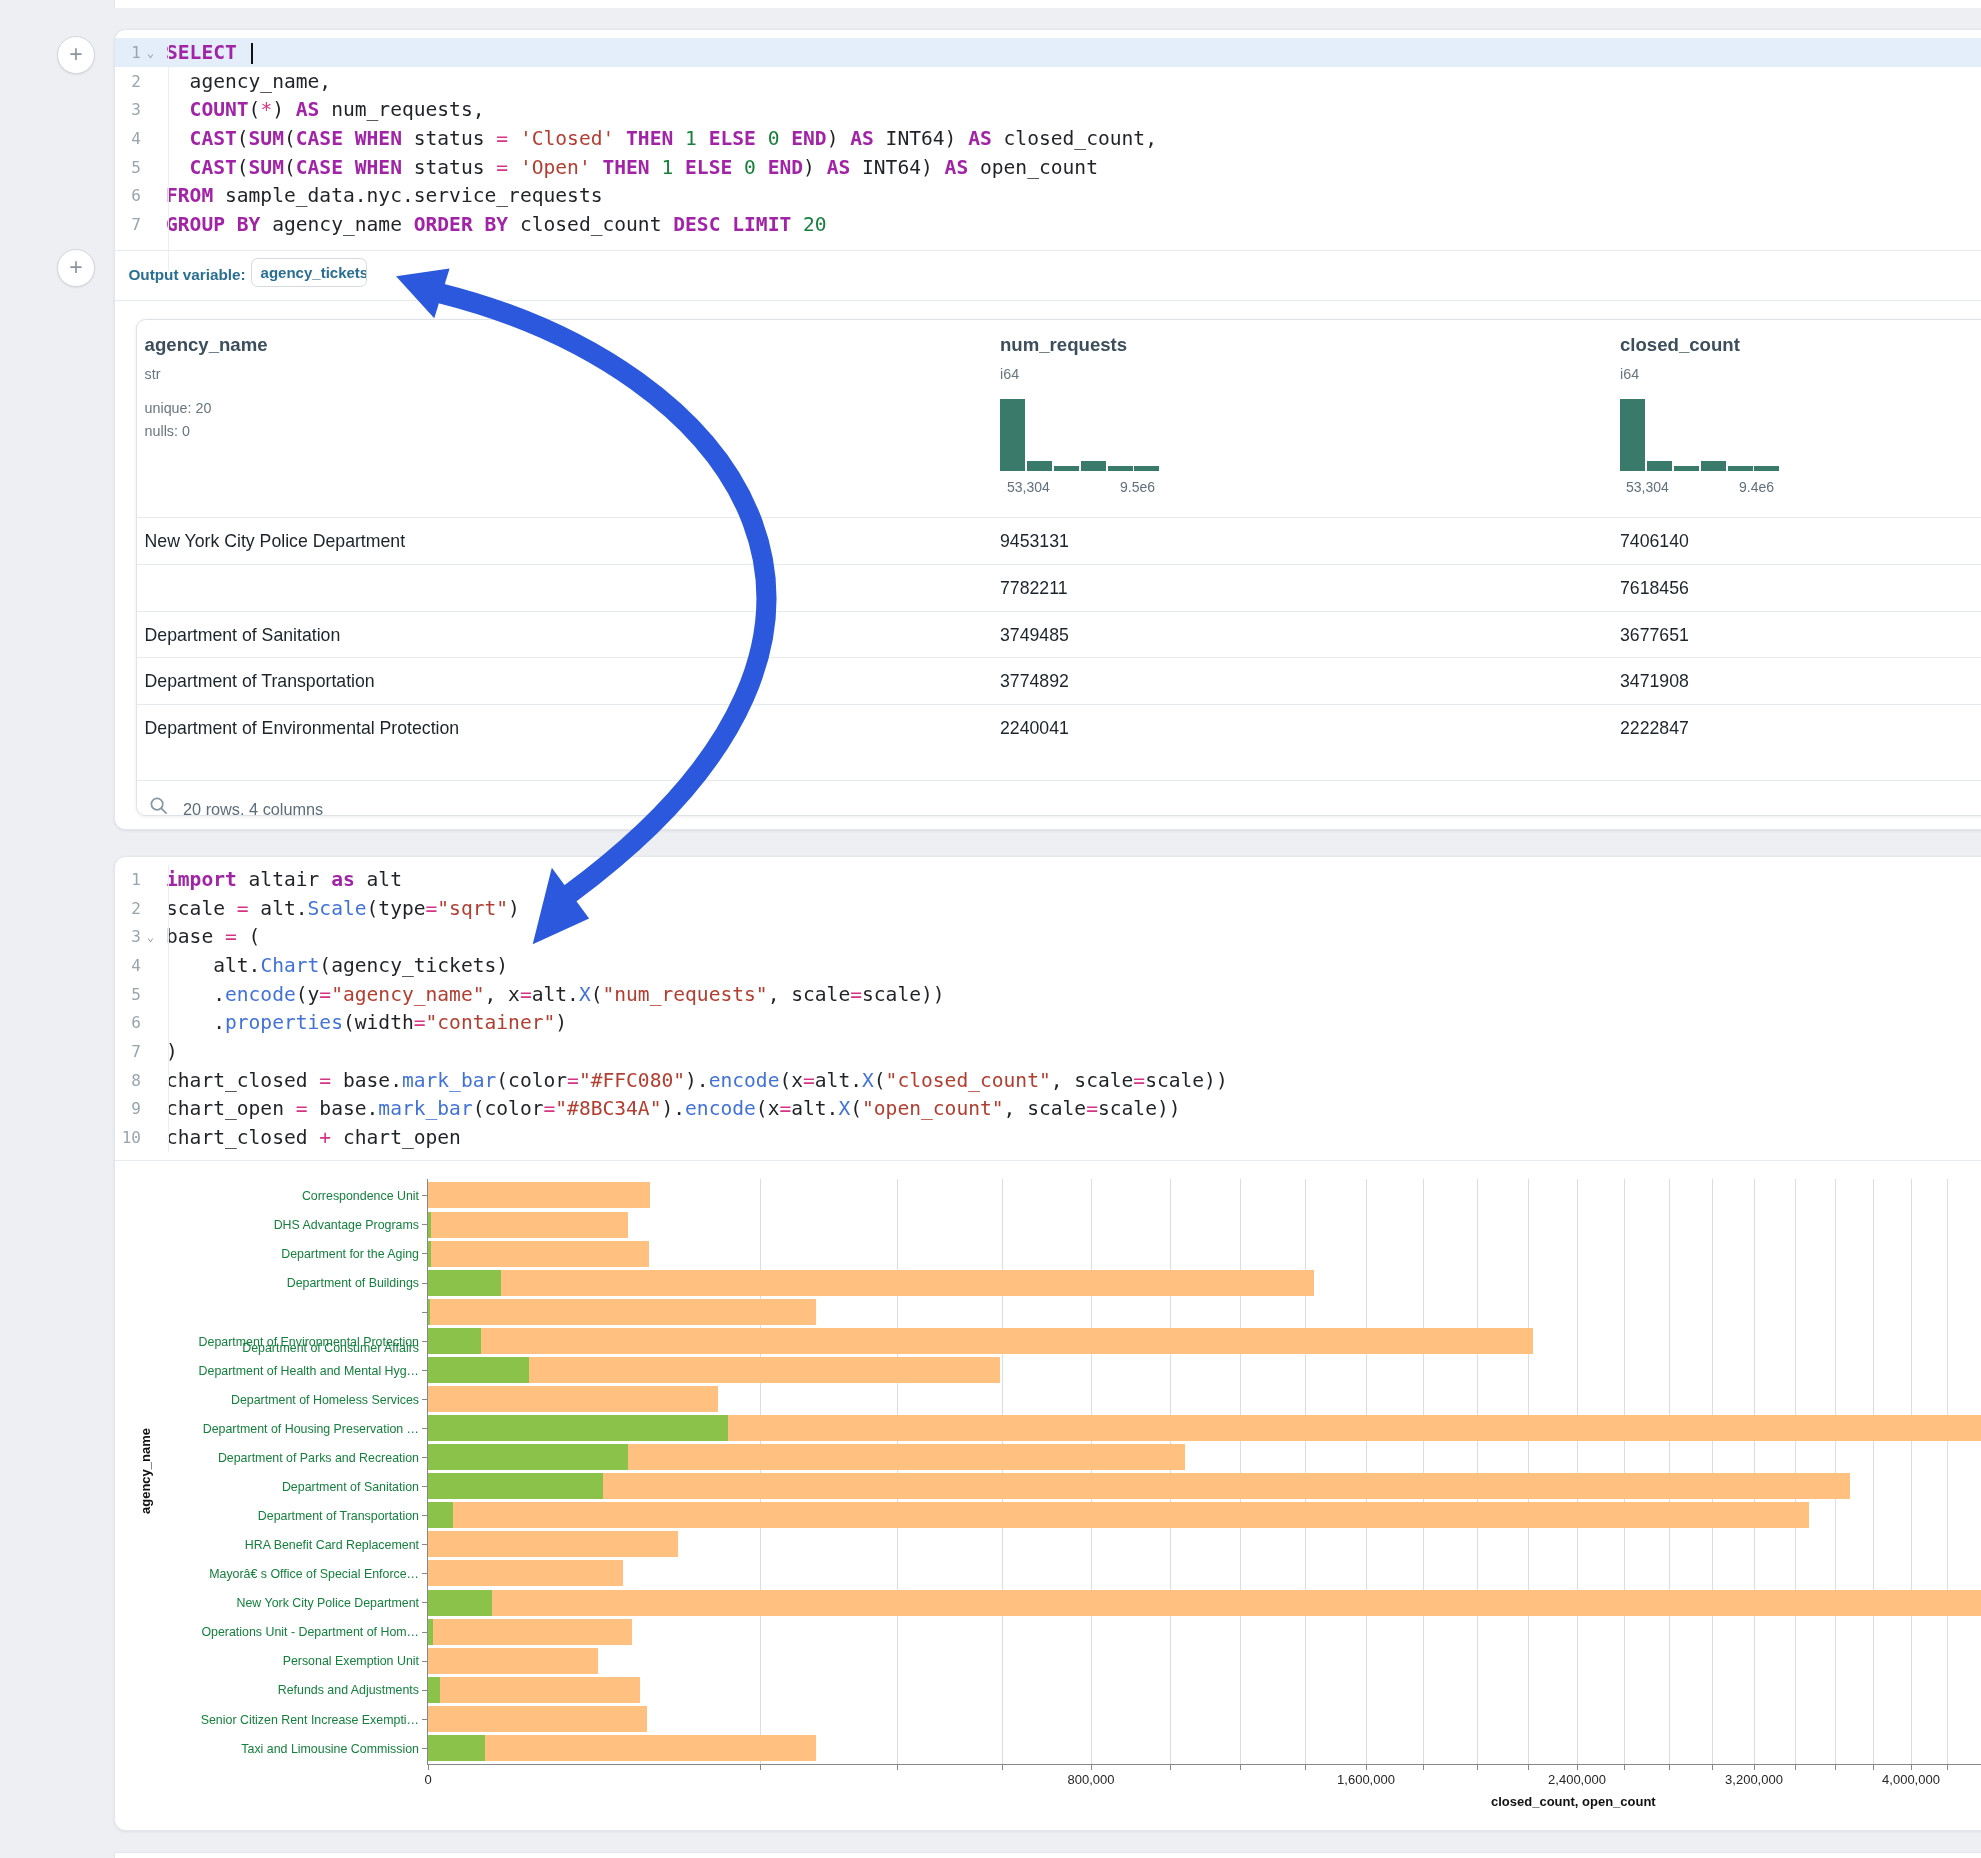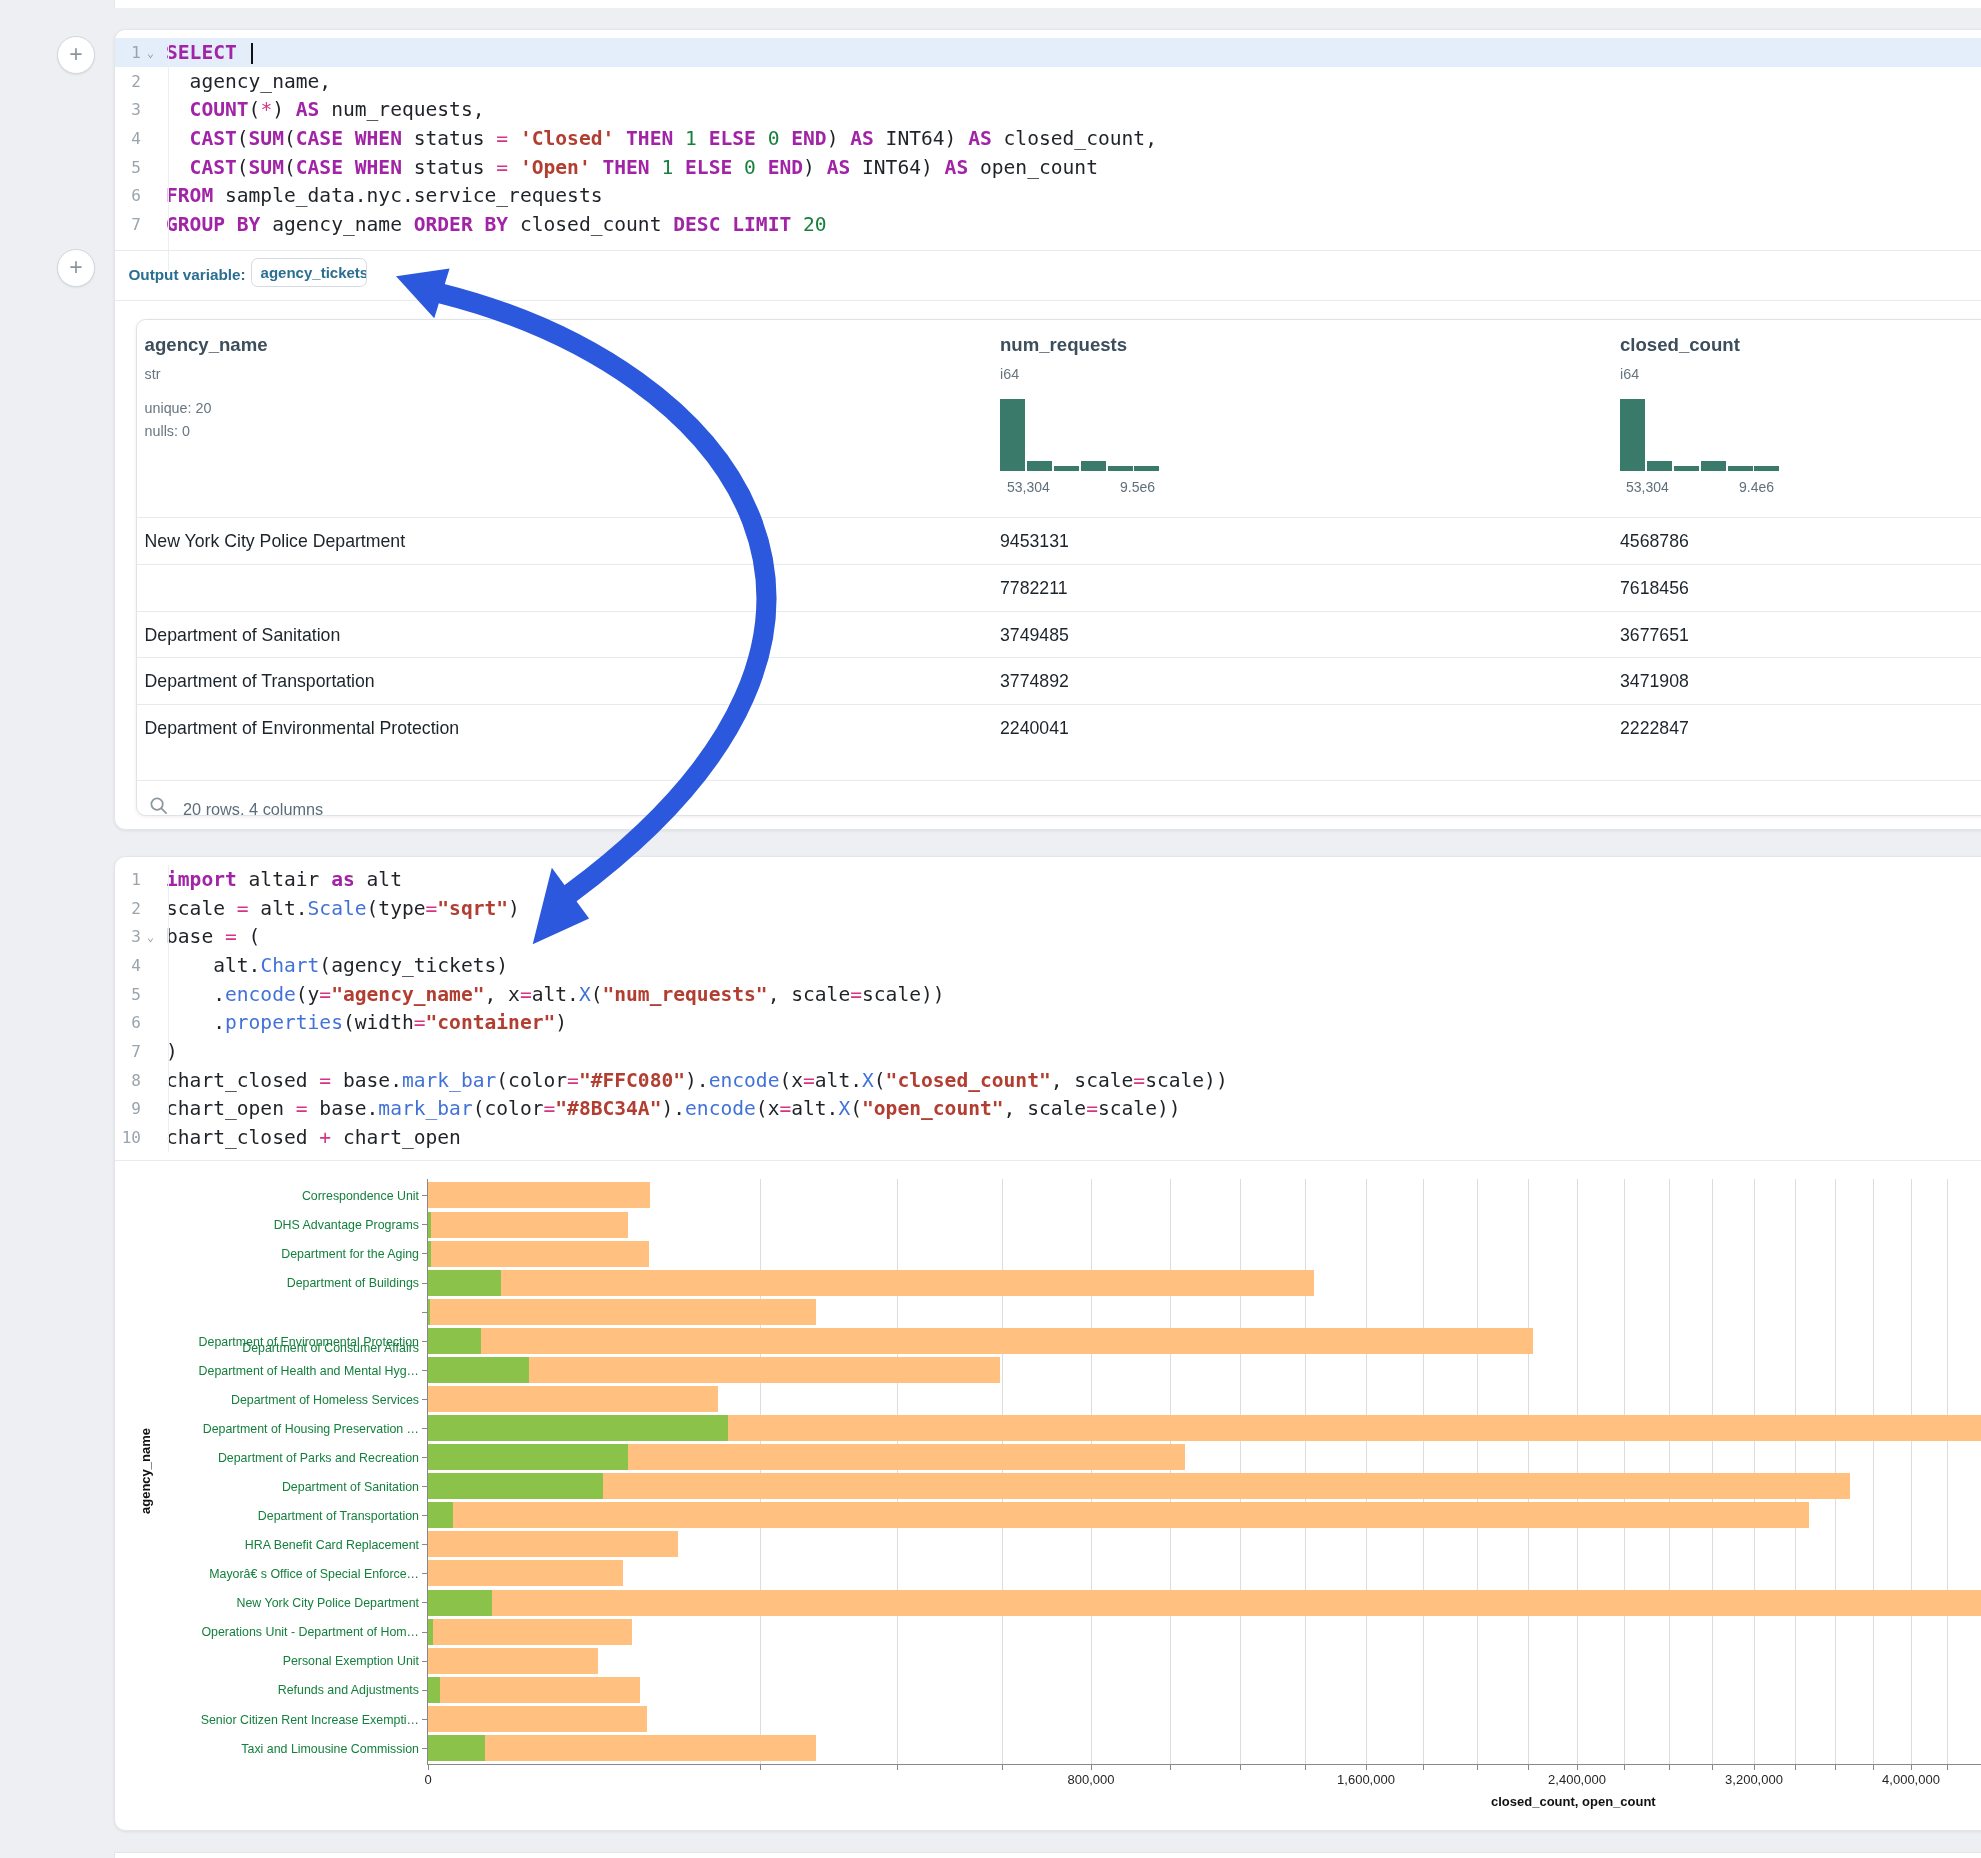--- a/index.html
+++ b/index.html
@@ -2,21 +2,21 @@
 <html><head>
 <meta charset="utf-8">
 <style>
   html,body{margin:0;padding:0;background:#edeff2;width:1982px;height:1858px;overflow:hidden;
     font-family:"Liberation Sans",sans-serif;}
   .abs{position:absolute;}
   .card{position:absolute;background:#fff;border:1px solid #e2e6ea;box-shadow:0 1px 2.9px rgba(20,30,40,.07);}
   .mono{font-family:"DejaVu Sans Mono",monospace;}
   
   .tok-k{color:#a124a7;font-weight:bold;}
-  .tok-s{color:#b23e31;font-weight:bold;}
+  .tok-s{color:#b23e31;}
   .tok-n{color:#17803d;}
   .tok-o{color:#d63384;}
   .tok-f{color:#4272d8;}
   .tok-p{color:#1f2328;}
   .code-row{position:absolute;left:0;width:1868px;height:29px;line-height:29px;white-space:pre;}
   .code-row .ln{position:absolute;left:0;width:26px;text-align:right;color:#9aa4ad;font-size:16px;}
   .code-row .fold{position:absolute;left:32px;color:#8a949c;font-size:11.5px;top:1.9px;}
   .code-row .src{position:absolute;left:51px;font-size:19.6px;}
   .code-row.sel{background:#e3eefa;}
   .caret-bar{display:inline-block;width:1.9px;height:21px;background:#111;vertical-align:middle;margin-left:2.9px;}
@@ -105,21 +105,21 @@
         <div class="bin" style="height: 4.8px;"></div>
         <div class="bin" style="height: 4.8px;"></div>
       </div>
     <div class="hist-lab" style="left:1489px;top:159px;">53,304</div>
     <div class="hist-lab" style="left:1602px;top:159px;">9.4e6</div>
 
     <div id="table-rows">
         <div class="trow" style="top: 197px;">
           <div class="c0">New York City Police Department</div>
           <div class="c1">9453131</div>
-          <div class="c2">4568786</div>
+          <div class="c2">7406140</div>
         </div>
         <div class="trow" style="top: 244px;">
           <div class="c1">7782211</div>
           <div class="c2">7618456</div>
         </div>
         <div class="trow" style="top: 291px;">
           <div class="c0">Department of Sanitation</div>
           <div class="c1">3749485</div>
           <div class="c2">3677651</div>
         </div>

